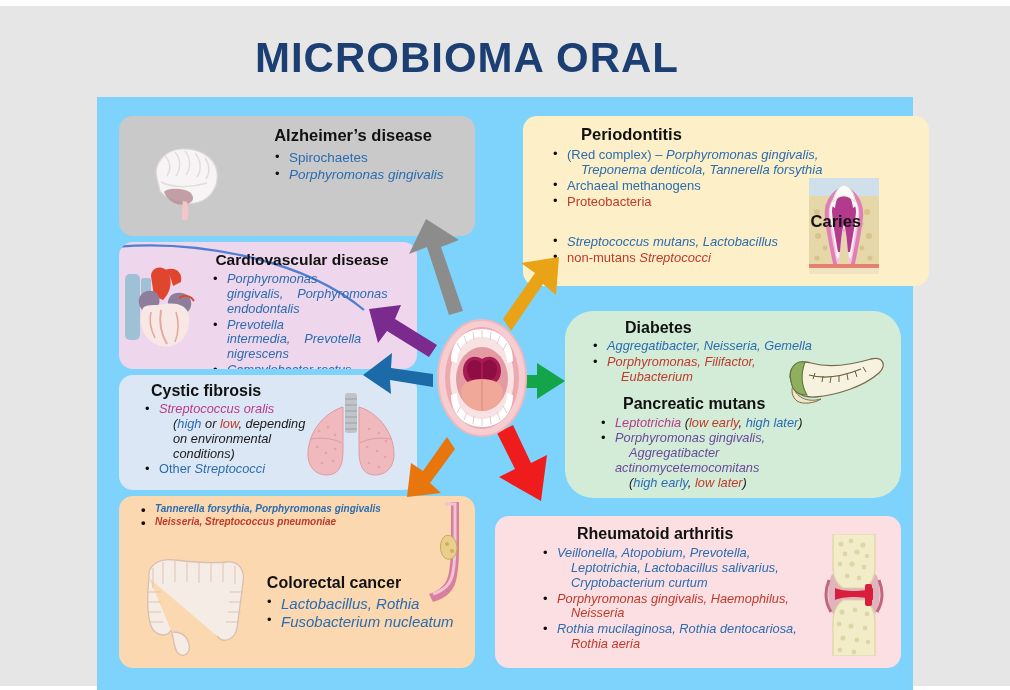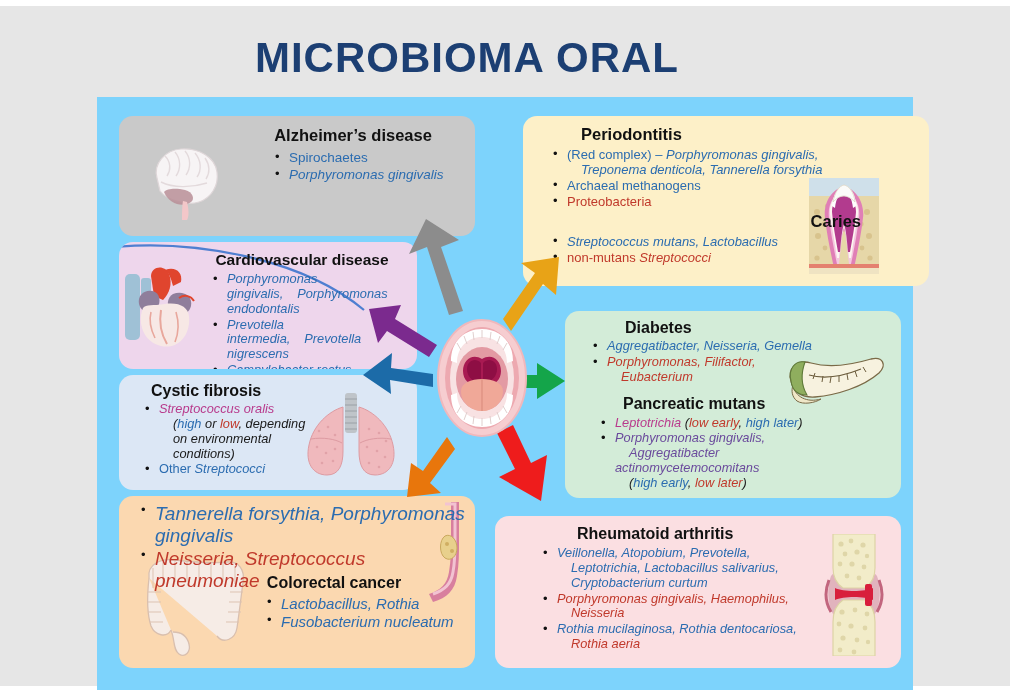--- a/index.html
+++ b/index.html
@@ -42,21 +42,21 @@
   .mag{color:#b83a8c;}
   .dark{color:#1a1a1a;}
   .purp{color:#6a4a9c;}
 
   
   #box-alzheimer{left:22px;top:19px;width:356px;height:120px;background:#c9c9c9;}
   #box-cardio{left:22px;top:145px;width:298px;height:127px;background:#eed6ec;}
   #box-cf{left:22px;top:278px;width:298px;height:115px;background:#dce7f5;}
   #box-eso{left:22px;top:399px;width:356px;height:172px;background:#fbd8b0;}
   #box-perio{left:398px;top:19px;width:406px;height:170px;background:#fdf0c8;margin-left:28px;}
-  #box-diab{left:468px;top:214px;width:336px;height:187px;background:#d3ecd8;}
+  #box-diab{left:468px;top:214px;width:336px;height:187px;background:#d3ecd8;border-radius:28px;}
   #box-ra{left:398px;top:419px;width:406px;height:152px;background:#fbdfe2;}
 
   
   .tb{position:absolute;}
 
   
   #mouth-wrap{position:absolute;left:340px;top:222px;width:90px;height:118px;}
 </style>
 </head>
 <body>
@@ -194,21 +194,21 @@
           <path d="M21 50 L34 50"></path>
           <path d="M21 60 L34 60"></path>
           <path d="M23 70 L36 70"></path>
         <path d="M103 40 L116 40"></path>
           <path d="M102 50 L115 50"></path>
           <path d="M101 60 L114 60"></path>
           <path d="M99 70 L112 70"></path>
       </g>
     </svg>
     <div class="tb" style="left:6px;top:7px;width:344px;">
-      <ul class="blist" style="font-size:19px;padding-left:16px;">
+      <ul class="blist" style="font-size:10px;padding-left:16px;font-weight:bold;">
           <li><span class="blue it">Tannerella forsythia, Porphyromonas gingivalis</span></li>
           <li><span class="red it">Neisseria, Streptococcus pneumoniae</span></li>
         </ul>
     </div>
     <div class="tb" style="left:110px;top:78px;width:240px;">
       <div class="title" style="font-size:16px;margin-bottom:3px;padding-right:30px;">Colorectal cancer</div>
       <ul class="blist" style="font-size:15px;padding-left:38px;">
           <li><span class="blue it">Lactobacillus, Rothia</span></li>
           <li><span class="blue it">Fusobacterium nucleatum</span></li>
         </ul>

